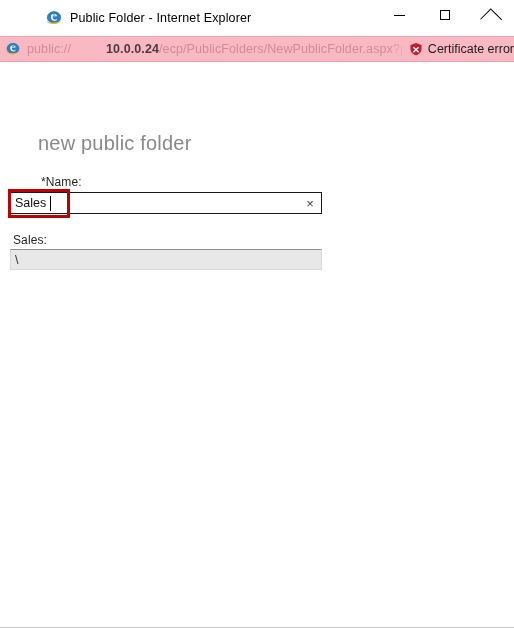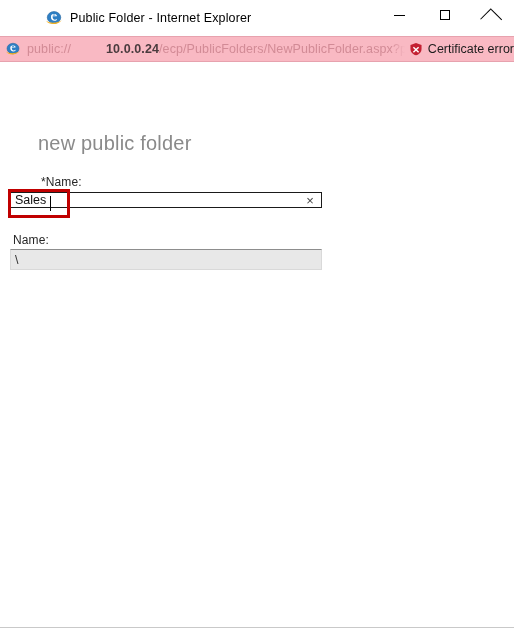--- a/index.html
+++ b/index.html
@@ -182,21 +182,21 @@
   }
   #name-label { left: 13px; top: 113px; margin-left: 28px; }
   #path-label { left: 13px; top: 171px; }
 
   
   #name-input-wrap {
     position: absolute;
     left: 10px;
     top: 130px;
     width: 312px;
-    height: 16px;
+    height: 22px;
     border: 1px solid #1a1a1a;
     box-sizing: border-box;
     background: #ffffff;
     display: flex;
     align-items: center;
   }
   #name-input {
     border: none;
     outline: none;
     background: transparent;
@@ -363,21 +363,21 @@
     <h1 id="page-heading">new public folder</h1>
 
     <label id="name-label" class="field-label">*Name:</label>
 
     <div id="name-input-wrap">
       <input id="name-input" type="text" value="Sales" style="">
       <span id="name-caret"></span>
       <span id="name-clear">×</span>
     </div>
 
-    <label id="path-label" class="field-label">Name:</label>
+    <label id="path-label" class="field-label">Sales:</label>
 
     <div id="path-input-wrap">
       <input id="path-input" type="text" readonly="" value="\" style="">
     </div>
 
     <button id="save-button" class="form-button">Save</button>
     <button id="cancel-button" class="form-button">Cancel</button>
 
     <div id="annot-name" class="annotation"></div>
     <div id="annot-save" class="annotation"></div>

